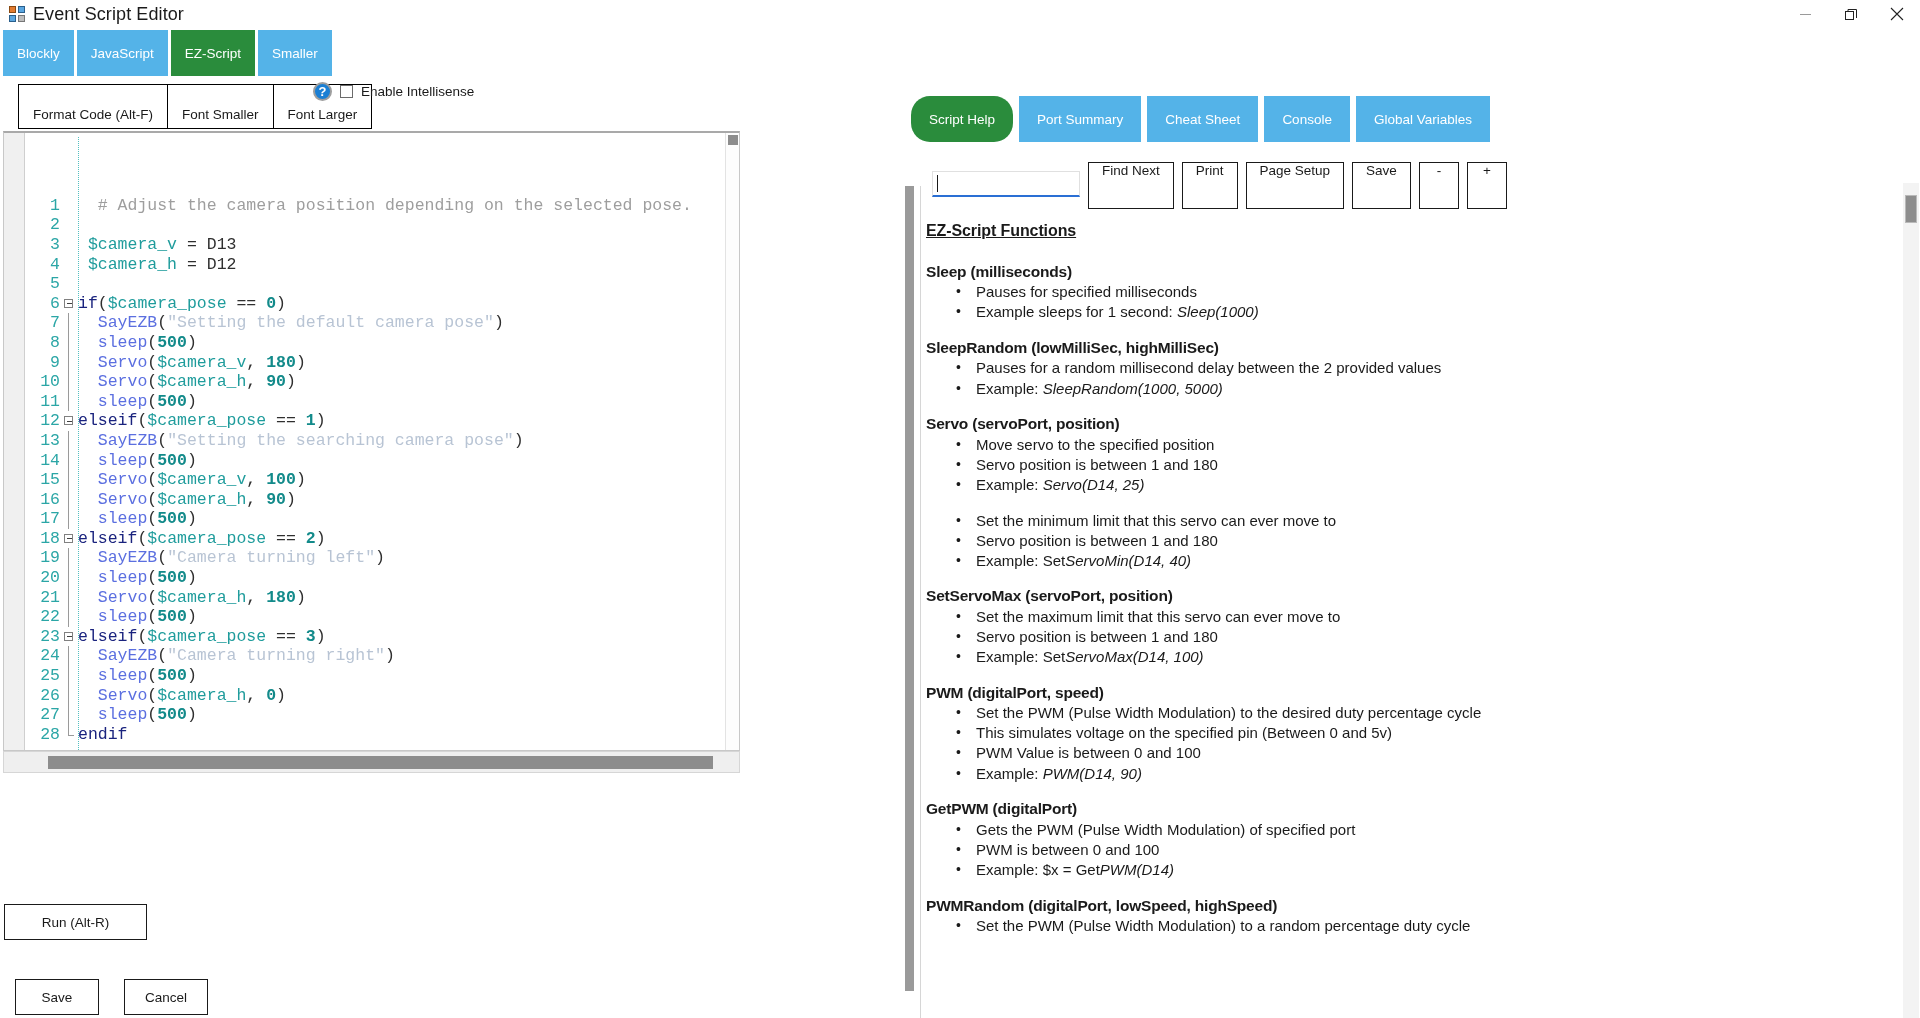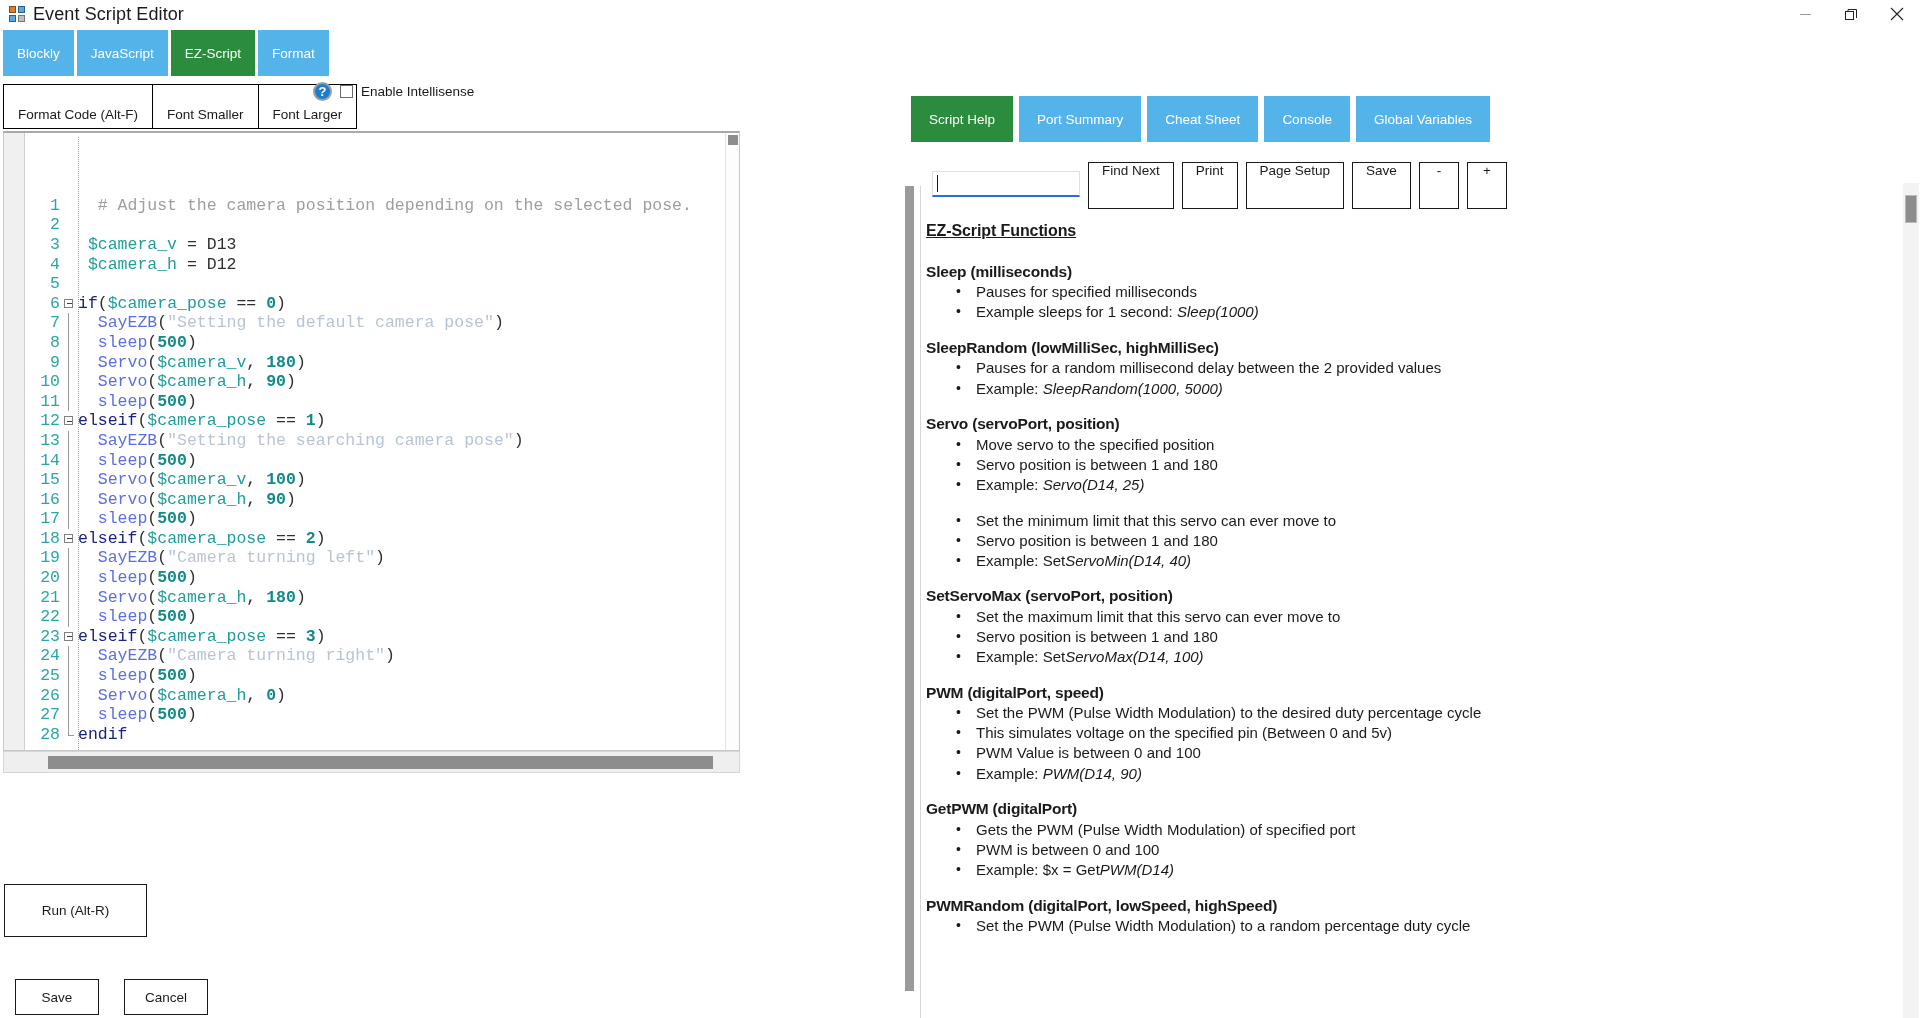--- a/index.html
+++ b/index.html
@@ -48,21 +48,21 @@
     height: 46px; min-width: 55px;
     display: flex; align-items: center; justify-content: center;
     color: #ffffff; font-size: 13.5px;
     background: #54b3e8; padding: 0 14px; cursor: pointer;
     border: none; white-space: nowrap;
   }
   .tab.active { background: #2a8c3c; }
 
   
   .fmtrow {
-    position: absolute; top: 84px; left: 3px;
+    position: absolute; top: 84px; left: 18px;
     display: flex;
     border-radius: 20px;
   }
   .fmtbtn {
     height: 45px; border: 1px solid #000; background: #fff;
     display: flex; align-items: flex-end; justify-content: center;
     font-size: 13.5px; color: #1a1a1a; padding: 0 14px 6px 14px;
     margin-left: -1px; cursor: pointer; white-space: nowrap;
   }
   .fmtbtn:first-child { margin-left: 0; }
@@ -160,35 +160,35 @@
     position: absolute; left: 44px; top: 4px; width: 665px; height: 13px;
     background: #8d8d8d;
   }
 
   
   .btn-outline {
     position: absolute; border: 1px solid #1a1a1a; background: #fff;
     font-size: 13.5px; color: #1a1a1a; cursor: pointer;
     display: flex; align-items: center; justify-content: center;
   }
-  #run-btn    { left: 4px;  top: 884px; width: 143px; height: 53px; }
+  #run-btn    { left: 4px;  top: 904px; width: 143px; height: 36px; }
   #save-btn   { left: 15px; top: 979px; width: 84px;  height: 36px; }
   #cancel-btn { left: 124px;top: 979px; width: 84px;  height: 36px; }
 
   
   .panel-tabs {
     position: absolute; top: 96px; left: 911px;
     display: flex; gap: 6px;
   }
   .ptab {
     height: 46px; display: flex; align-items: center; justify-content: center;
     color: #fff; font-size: 13.5px; background: #54b3e8; padding: 0 18px;
     cursor: pointer; white-space: nowrap;
   }
-  .ptab.active { background: #2a8c3c; }
+  .ptab.active { background: #2a8c3c; border-radius: 19px; }
 
   .findrow {
     position: absolute; top: 162px; left: 932px;
     display: flex; align-items: flex-start; gap: 8px;
   }
   .find-input {
     width: 148px; height: 26px; background: #fff;
     border: 1px solid #e0e0e0; border-bottom: 2px solid #2a6fd4;
     position: relative; margin-top: 9px;
   }
@@ -278,21 +278,21 @@
   <div class="tab">
       <span>Blockly</span>
     </div>
   <div class="tab">
       <span>JavaScript</span>
     </div>
   <div class="tab active">
       <span>EZ-Script</span>
     </div>
   <div class="tab">
-      <span>Format</span>
+      <span>Smaller</span>
     </div>
 </div>
 
 <div class="fmtrow">
   <div class="fmtbtn">
       <span>Format Code (Alt-F)</span>
     </div>
   <div class="fmtbtn">
       <span>Font Smaller</span>
     </div>

